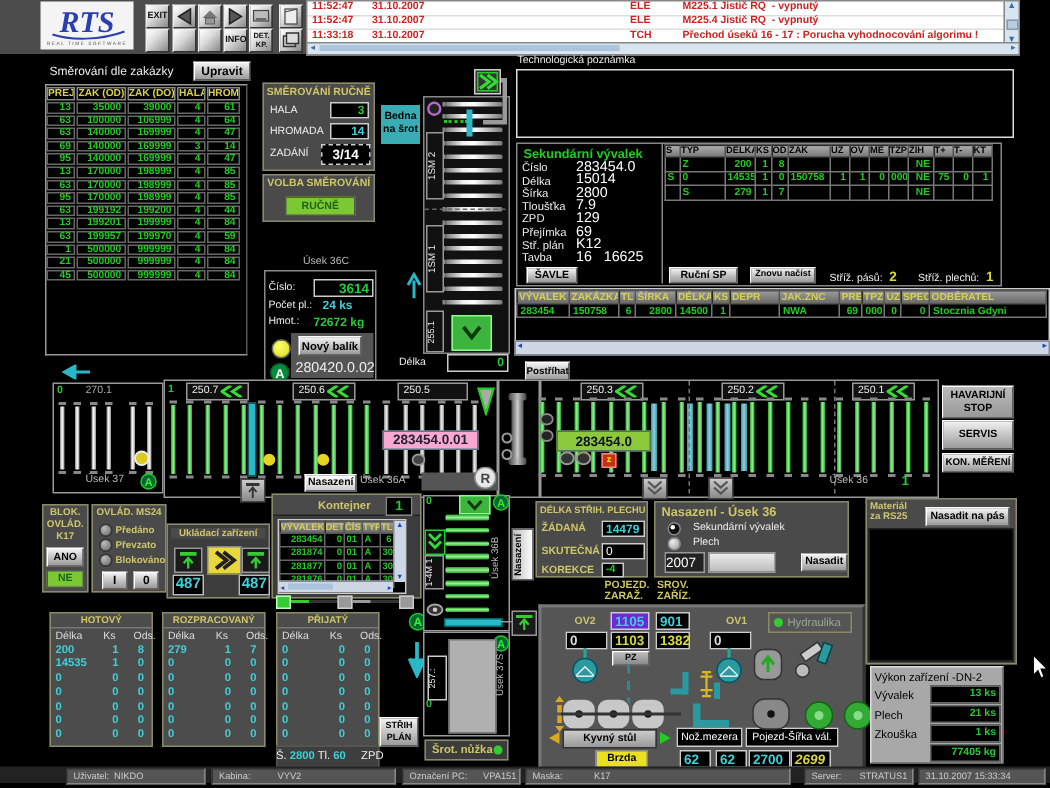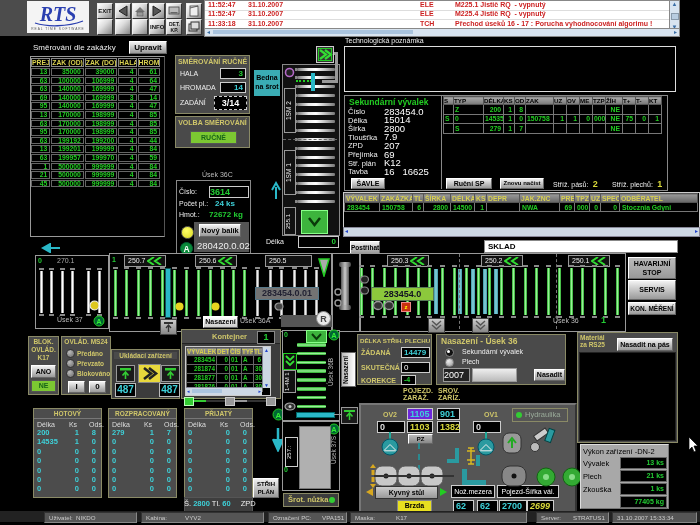--- a/index.html
+++ b/index.html
@@ -223,21 +223,21 @@
 </div>
 <div class="ab panel" style="left:175px;top:116px;width:73px;height:30px;">
   <div class="olive" style="text-align:center;margin-top:2px;font-size:7px;">VOLBA SMĚROVÁNÍ</div>
   <div style="position:absolute;left:14px;top:14px;width:45px;height:11px;background:#7cc832;border:1px solid #555;text-align:center;color:#186418;font-weight:bold;line-height:11px;">RUČNĚ</div>
 </div>
 <div class="ab" style="left:254px;top:70px;width:26px;height:23px;background:#3aacb4;color:#000;text-align:center;font-weight:bold;font-size:7px;line-height:9px;padding-top:3px;">Bedna<br>na šrot</div>
 
 <div class="ab" style="left:202px;top:171px;color:#bbb;font-size:7px;">Úsek 36C</div>
 <div class="ab" style="left:176px;top:180px;width:73px;height:72px;background:#000;border:1px solid #888;">
   <div style="position:absolute;left:2px;top:7px;color:#eee;">Číslo:</div>
-  <div class="blackbox" style="position:absolute;left:32px;top:5px;width:38px;height:10px;"><span class="grn" style="font-weight:bold;font-size:9px;line-height:10px;margin-right:2px;">3614</span></div>
+  <div class="blackbox" style="position:absolute;left:32px;top:5px;width:38px;height:10px;text-align:right;"><span class="grn" style="font-weight:bold;font-size:9px;line-height:10px;margin-right:2px;">3614</span></div>
   <div style="position:absolute;left:2px;top:19px;color:#eee;">Počet pl.:</div>
   <div class="cyn" style="position:absolute;left:38px;top:18px;font-weight:bold;font-size:8px;">24 ks</div>
   <div style="position:absolute;left:2px;top:30px;color:#eee;">Hmot.:</div>
   <div class="grn" style="position:absolute;left:32px;top:29px;font-weight:bold;font-size:8px;">72672 kg</div>
   <div style="position:absolute;left:17px;top:41px;width:55px;height:30px;background:#555;"></div>
   <div style="position:absolute;left:4px;top:45px;width:11px;height:11px;border-radius:50%;background:radial-gradient(circle at 40% 35%,#ffff66,#d8d820);border:1.5px solid #665;"></div>
   <div class="btn" style="position:absolute;left:22px;top:43px;width:40px;height:11px;line-height:11px;font-size:7.5px;">Nový balík</div>
   <svg style="position:absolute;left:3px;top:61px;" width="13" height="13">
         <circle cx="6.5" cy="6.5" r="6" fill="#0a8a3a" stroke="#063"></circle>
         <text x="6.5" y="10" fill="#fff" font-size="8.5" text-anchor="middle" font-weight="bold">A</text>
@@ -313,21 +313,21 @@
 <div id="sek">
       <div class="ab" style="left:348px;top:107px;color:#eee;font-size:7.5px;">Číslo</div>
       <div class="ab" style="left:384px;top:105.5px;color:#fff;font-size:9.5px;">283454.0</div>
       <div class="ab" style="left:348px;top:115.6px;color:#eee;font-size:7.5px;">Délka</div>
       <div class="ab" style="left:384px;top:114.1px;color:#fff;font-size:9.5px;">15014</div>
       <div class="ab" style="left:348px;top:124.19999999999999px;color:#eee;font-size:7.5px;">Šírka</div>
       <div class="ab" style="left:384px;top:122.69999999999999px;color:#fff;font-size:9.5px;">2800</div>
       <div class="ab" style="left:348px;top:132.79999999999998px;color:#eee;font-size:7.5px;">Tloušťka</div>
       <div class="ab" style="left:384px;top:131.29999999999998px;color:#fff;font-size:9.5px;">7.9</div>
       <div class="ab" style="left:348px;top:141.39999999999998px;color:#eee;font-size:7.5px;">ZPD</div>
-      <div class="ab" style="left:384px;top:139.89999999999998px;color:#fff;font-size:9.5px;">207</div>
+      <div class="ab" style="left:384px;top:139.89999999999998px;color:#fff;font-size:9.5px;">129</div>
       <div class="ab" style="left:348px;top:149.99999999999997px;color:#eee;font-size:7.5px;">Přejímka</div>
       <div class="ab" style="left:384px;top:148.49999999999997px;color:#fff;font-size:9.5px;">69</div>
       <div class="ab" style="left:348px;top:158.59999999999997px;color:#eee;font-size:7.5px;">Stř. plán</div>
       <div class="ab" style="left:384px;top:157.09999999999997px;color:#fff;font-size:9.5px;">K12</div>
       <div class="ab" style="left:348px;top:167.19999999999996px;color:#eee;font-size:7.5px;">Tavba</div>
       <div class="ab" style="left:384px;top:165.69999999999996px;color:#fff;font-size:9.5px;">16&nbsp;&nbsp;&nbsp;16625</div>
     </div>
 <div class="ab btn" style="left:351px;top:178px;width:32px;height:9px;line-height:9px;font-size:7px;">ŠAVLE</div>
 
 <div id="styp">
@@ -444,21 +444,20 @@
             </tr>
           </tbody>
         </table>
       </div>
     </div>
 <div class="ab" style="left:343px;top:227px;width:355px;height:8px;background:#cdd8e4;border:1px solid #889;">
   <div style="position:absolute;left:1px;top:0px;color:#24c;font-size:6px;line-height:7px;">◂</div>
   <div style="position:absolute;right:1px;top:0px;color:#24c;font-size:6px;line-height:7px;">▸</div>
 </div>
 <div class="ab btn" style="left:350px;top:241px;width:28px;height:11px;line-height:11px;font-size:6.5px;">Postříhat</div>
-<div class="ab" style="left:484px;top:240px;width:192px;height:11px;background:#fff;border:1px solid #888;color:#000;font-weight:bold;font-size:8px;line-height:11px;"><span style="margin-left:3px;">SKLAD</span></div>
 
 <div id="convrow">
       <div class="ab" style="left:35px;top:255px;width:72px;height:72px;border:1px solid #999;background:#000;"></div>
       <div class="ab grn" style="left:38px;top:257px;font-weight:bold;">0</div>
       <div class="ab" style="left:57px;top:257px;color:#aaa;">270.1</div>
       <div class="ab" style="left:39.5px;top:271px;width:3px;height:42px;background:linear-gradient(90deg,#888,#fff 50%,#888);"></div>
       <div class="ab" style="left:38.5px;top:268px;width:5px;height:2px;background:#888;"></div>
       <div class="ab" style="left:38.5px;top:314px;width:5px;height:2px;background:#888;"></div>
       <div class="ab" style="left:50px;top:271px;width:3px;height:42px;background:linear-gradient(90deg,#888,#fff 50%,#888);"></div>
       <div class="ab" style="left:49px;top:268px;width:5px;height:2px;background:#888;"></div>
@@ -550,21 +549,21 @@
       <div class="ab" style="left:160px;top:319px;width:15px;height:14px;background:linear-gradient(180deg,#ccc,#888);border:1px solid #444;"><svg width="15" height="14">
           <rect x="3" y="2" width="9" height="2" fill="#333"></rect>
           <path d="M7.5 12 L7.5 6 M5 8 L7.5 5 L10 8" stroke="#333" stroke-width="1.3" fill="none"></path>
         </svg></div>
       <svg class="ab" style="left:175px;top:302px;" width="9" height="9">
         <circle cx="4.5" cy="4.5" r="4" fill="#e8d420"></circle>
       </svg>
       <svg class="ab" style="left:211px;top:302px;" width="9" height="9">
         <circle cx="4.5" cy="4.5" r="4" fill="#e8d420"></circle>
       </svg>
-      <div class="ab" style="left:255px;top:287px;width:62px;height:11px;background:#737373;border:1px solid #578;color:#223;font-weight:bold;font-size:9px;line-height:11px;text-align:center;">283454.0.01</div>
+      <div class="ab" style="left:255px;top:287px;width:62px;height:11px;background:#f9a8d4;border:1px solid #578;color:#223;font-weight:bold;font-size:9px;line-height:11px;text-align:center;">283454.0.01</div>
       <svg class="ab" style="left:274px;top:302px;" width="10" height="9">
         <ellipse cx="5" cy="4.5" rx="4" ry="3.5" fill="#444" stroke="#999" stroke-width="1.2"></ellipse>
       </svg>
       <div class="ab" style="left:281px;top:315px;width:53px;height:12px;background:#555;"></div>
       <div class="ab btn" style="left:203px;top:316px;width:33px;height:10px;line-height:10px;font-size:7px;background:linear-gradient(180deg,#fff,#ccc);">Nasazení</div>
       <div class="ab" style="left:240px;top:317px;color:#bbb;">Úsek 36A</div>
       <svg class="ab" style="left:316px;top:311px;" width="15" height="15">
         <circle cx="7.5" cy="7.5" r="7" fill="#e8e8e8" stroke="#888"></circle>
         <text x="7.5" y="11" fill="#444" font-size="9" text-anchor="middle" font-weight="bold">R</text>
       </svg>

